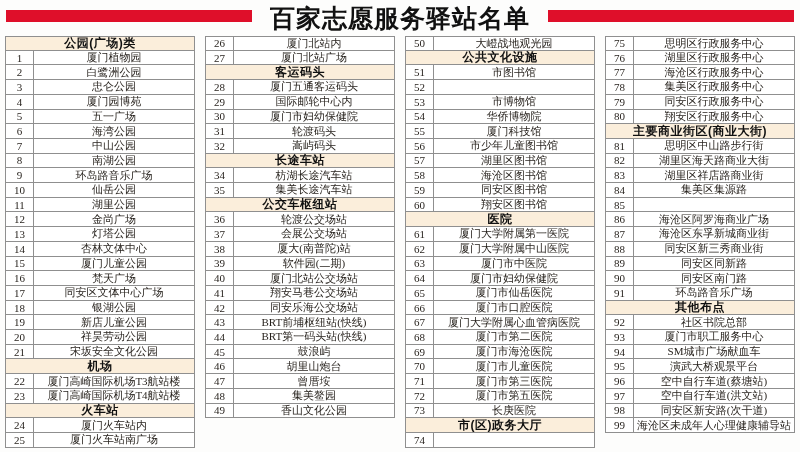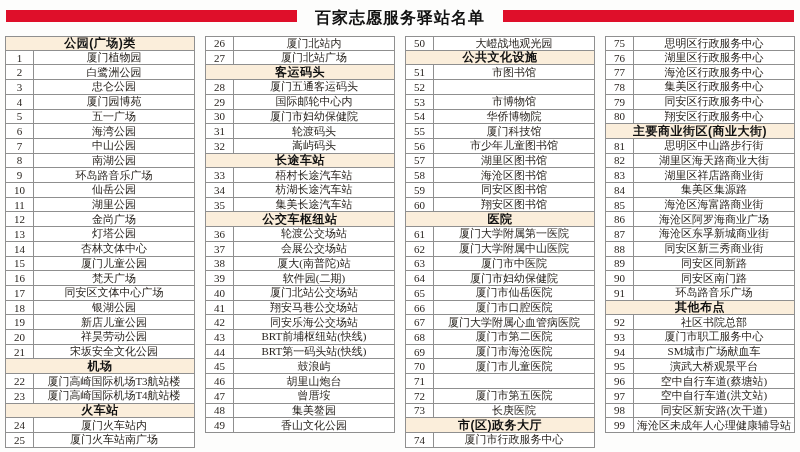--- a/index.html
+++ b/index.html
@@ -8,21 +8,21 @@
     font-family:"Liberation Sans",sans-serif;
     -webkit-font-smoothing:antialiased;
   }
   
   .masthead{
     height:36px;display:flex;align-items:center;justify-content:space-between;
     padding:0 6px;box-sizing:border-box;
   }
   .red-bar{height:12px;background:#df0f2a;flex:1 1 auto;margin-top:-4px;}
   .page-title{
-    flex:0 0 auto;padding:0 18px;font-size:16px;font-weight:bold;color:#111;
+    flex:0 0 auto;padding:0 18px;font-size:25px;font-weight:bold;color:#111;
     letter-spacing:1px;white-space:nowrap;line-height:30px;
   }
   
   .table-wrap{
     display:flex;justify-content:space-between;
     padding:0 5px;box-sizing:border-box;gap:8px;
   }
   .col{width:190px;flex:0 0 190px;}
   .row{
     display:flex;box-sizing:border-box;height:14.714px;
@@ -186,24 +186,20 @@
       <div class="row">
         <div class="cell-num">31</div>
         <div class="cell-name">轮渡码头</div>
       </div>
       <div class="row">
         <div class="cell-num">32</div>
         <div class="cell-name">嵩屿码头</div>
       </div>
       <div class="row header">长途车站</div>
       <div class="row">
-        <div class="cell-num">33</div>
-        <div class="cell-name">梧村长途汽车站</div>
-      </div>
-      <div class="row">
         <div class="cell-num">34</div>
         <div class="cell-name">枋湖长途汽车站</div>
       </div>
       <div class="row">
         <div class="cell-num">35</div>
         <div class="cell-name">集美长途汽车站</div>
       </div>
       <div class="row header">公交车枢纽站</div>
       <div class="row">
         <div class="cell-num">36</div>
@@ -343,33 +339,33 @@
       <div class="row">
         <div class="cell-num">69</div>
         <div class="cell-name">厦门市海沧医院</div>
       </div>
       <div class="row">
         <div class="cell-num">70</div>
         <div class="cell-name">厦门市儿童医院</div>
       </div>
       <div class="row">
         <div class="cell-num">71</div>
+        <div class="cell-name">厦门市第三医院</div>
       </div>
       <div class="row">
         <div class="cell-num">72</div>
         <div class="cell-name">厦门市第五医院</div>
       </div>
       <div class="row">
         <div class="cell-num">73</div>
         <div class="cell-name">长庚医院</div>
       </div>
       <div class="row header">市(区)政务大厅</div>
       <div class="row">
         <div class="cell-num">74</div>
-        <div class="cell-name">厦门市行政服务中心</div>
       </div>
     </div>
     <div class="col">
       <div class="row">
         <div class="cell-num">75</div>
         <div class="cell-name">思明区行政服务中心</div>
       </div>
       <div class="row">
         <div class="cell-num">76</div>
         <div class="cell-name">湖里区行政服务中心</div>
@@ -402,21 +398,20 @@
       <div class="row">
         <div class="cell-num">83</div>
         <div class="cell-name">湖里区祥店路商业街</div>
       </div>
       <div class="row">
         <div class="cell-num">84</div>
         <div class="cell-name">集美区集源路</div>
       </div>
       <div class="row">
         <div class="cell-num">85</div>
-        <div class="cell-name">海沧区海富路商业街</div>
       </div>
       <div class="row">
         <div class="cell-num">86</div>
         <div class="cell-name">海沧区阿罗海商业广场</div>
       </div>
       <div class="row">
         <div class="cell-num">87</div>
         <div class="cell-name">海沧区东孚新城商业街</div>
       </div>
       <div class="row">

